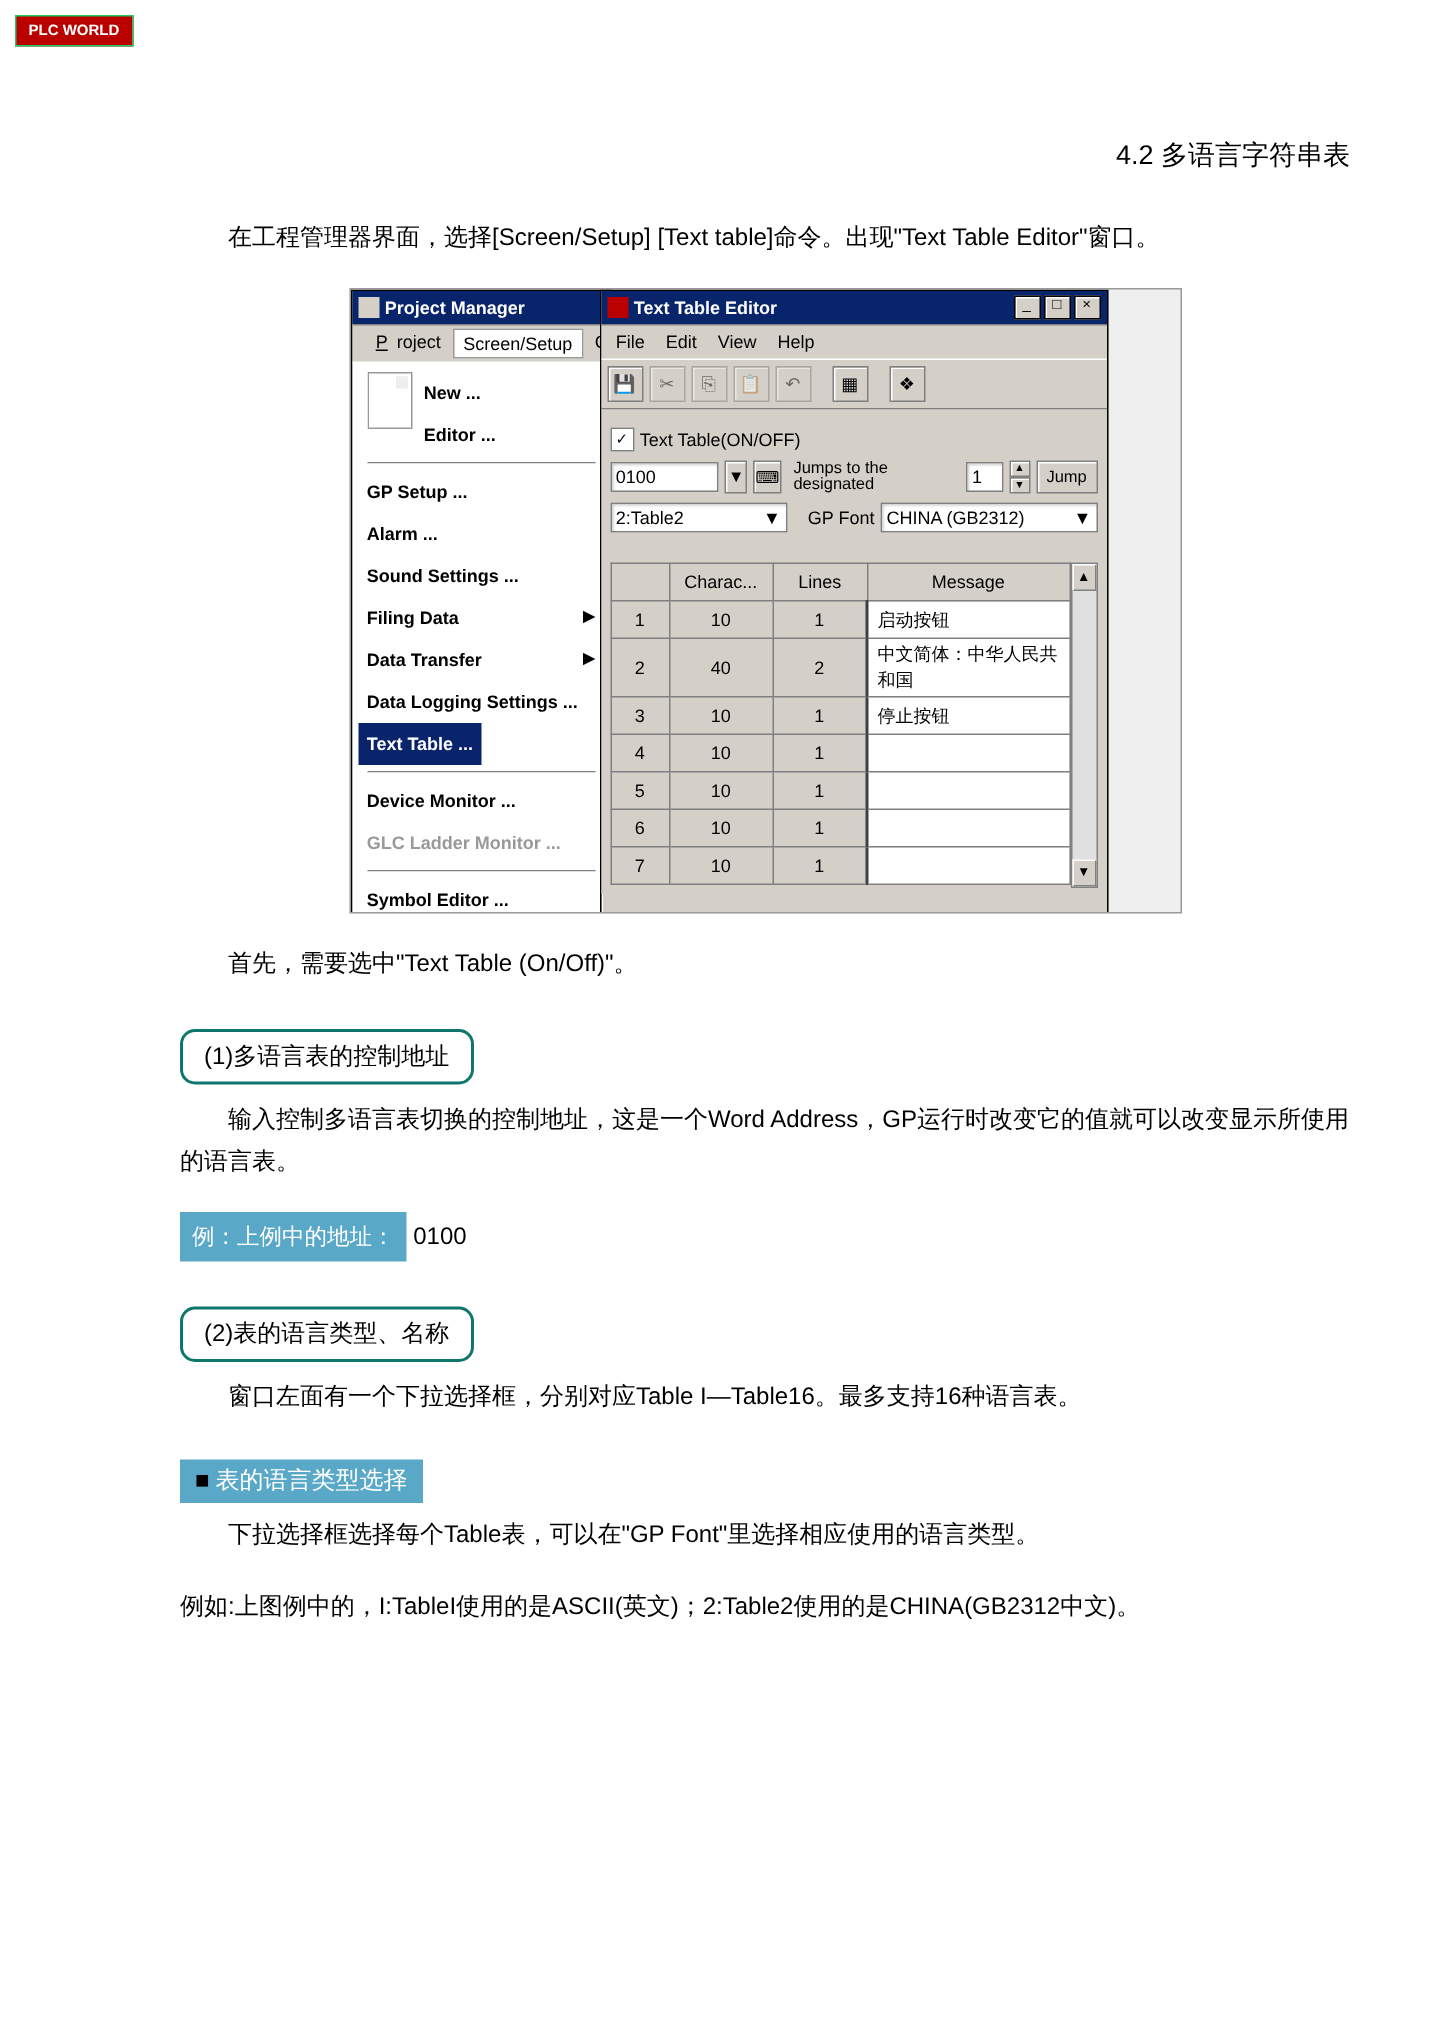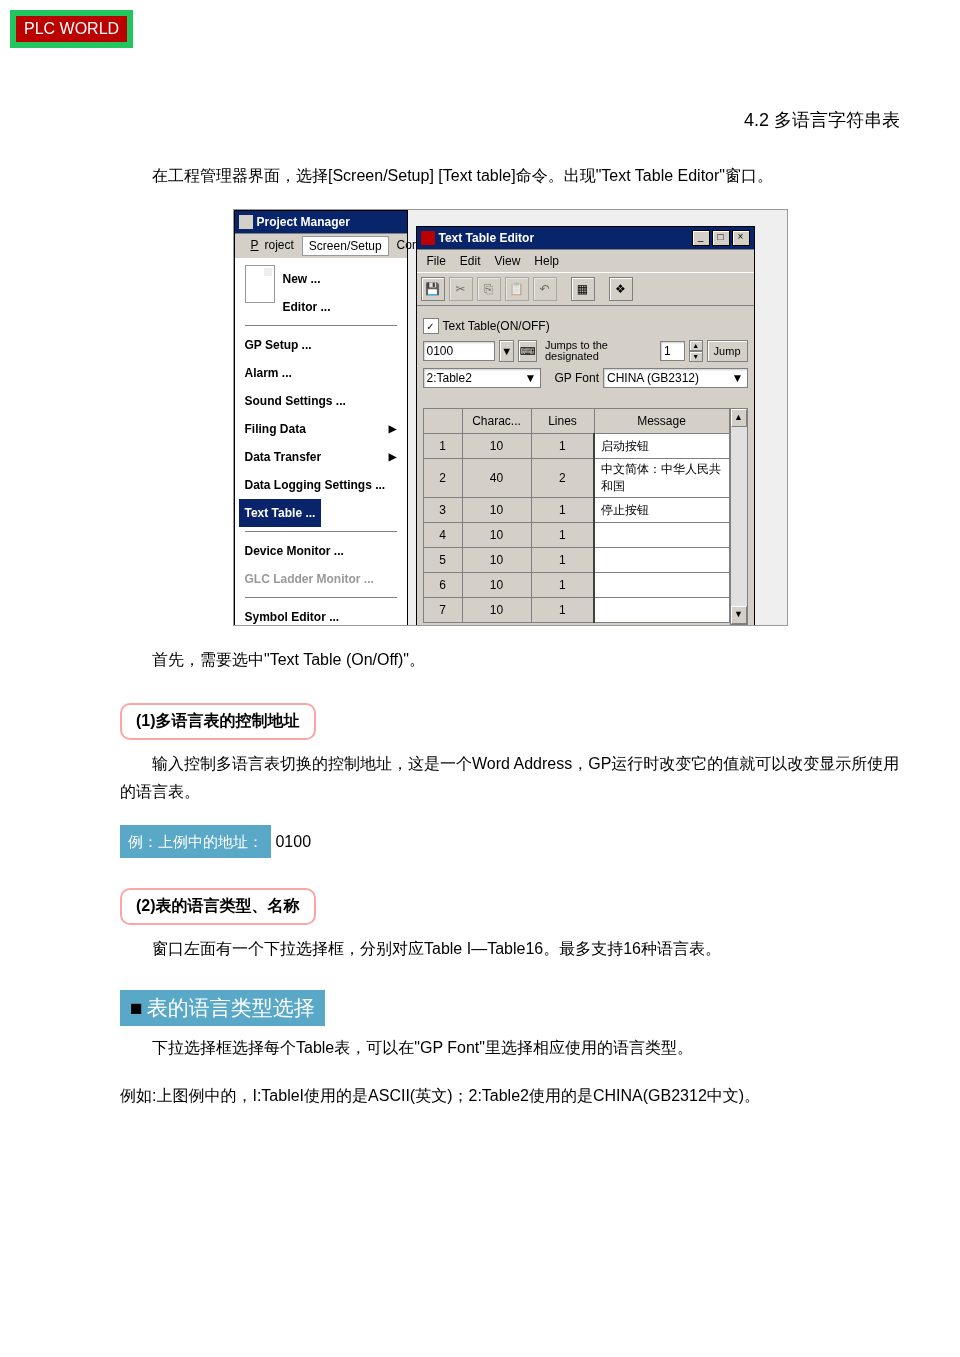--- a/index.html
+++ b/index.html
@@ -6,25 +6,25 @@
       margin: 0;
       padding: 0;
       font-family: Arial, "SimSun", "宋体", sans-serif;
       background: #fff;
       width: 960px;
     }
     .logo {
       display: inline-block;
       background: #b00;
       color: #fff;
-      font-weight: normal;
+      font-weight: bold;
       padding: 4px 8px;
       margin: 10px;
-      font-size: 16px;
-      border: 6px solid #22c55e;
+      font-size: 10px;
+      border: 1px solid #22c55e;
     }
     .page {
       padding: 20px 60px 40px 120px;
     }
     .heading {
       text-align: right;
       font-size: 18px;
       margin: 30px 0 30px 0;
     }
     .bodytext {
@@ -211,40 +211,40 @@
     .pm-icon-col::after{
       content:"";
       position:absolute;
       top:2px; right:2px;
       border-width:0 8px 8px 0;
       border-style: solid;
       border-color: #eee #efefef;
     }
     .box {
       display: inline-block;
-      border: 2px solid #fca5a5;
+      border: 2px solid #0f766e;
       border-radius: 10px;
       padding: 6px 14px;
       font-size: 16px;
-      font-weight: bold;
+      font-weight: normal;
       margin: 10px 0;
     }
     .ex-label {
       display: inline-block;
       background: #5aa8c8;
       color: #fff;
       padding: 4px 8px;
       font-size: 15px;
     }
     .subhdr {
       display: inline-block;
       background: #5aa8c8;
       color: #fff;
       padding: 4px 10px;
-      font-size: 21px;
+      font-size: 16px;
       margin: 8px 0;
       position: relative;
     }
     .subhdr::before {
       content: "■";
       color: #000;
       margin-right: 4px;
     }
     .u { text-decoration: underline; }
   </style>
@@ -288,21 +288,21 @@
         <div class="item">Data Logging Settings ...</div>
         <div><span class="item sel">Text Table ...</span></div>
         <hr>
         <div class="item">Device Monitor ...</div>
         <div class="item" style="color:#999">GLC Ladder Monitor ...</div>
         <hr>
         <div class="item">Symbol Editor ...</div>
       </div>
     </div>
 
-    <div class="wnd" style="left:182px; top:0; width:337px; height:435px;margin-top:16px;">
+    <div class="wnd" style="left:166px; top:0; width:337px; height:435px;">
       <div class="wnd-titlebar">
         <span class="titleicon" style="background:#b00"></span>
         <span style="font-weight:bold">Text Table Editor</span>
         <div class="wnd-ctrls">
           <div>_</div>
           <div>□</div>
           <div>×</div>
         </div>
       </div>
       <div class="menubar">

